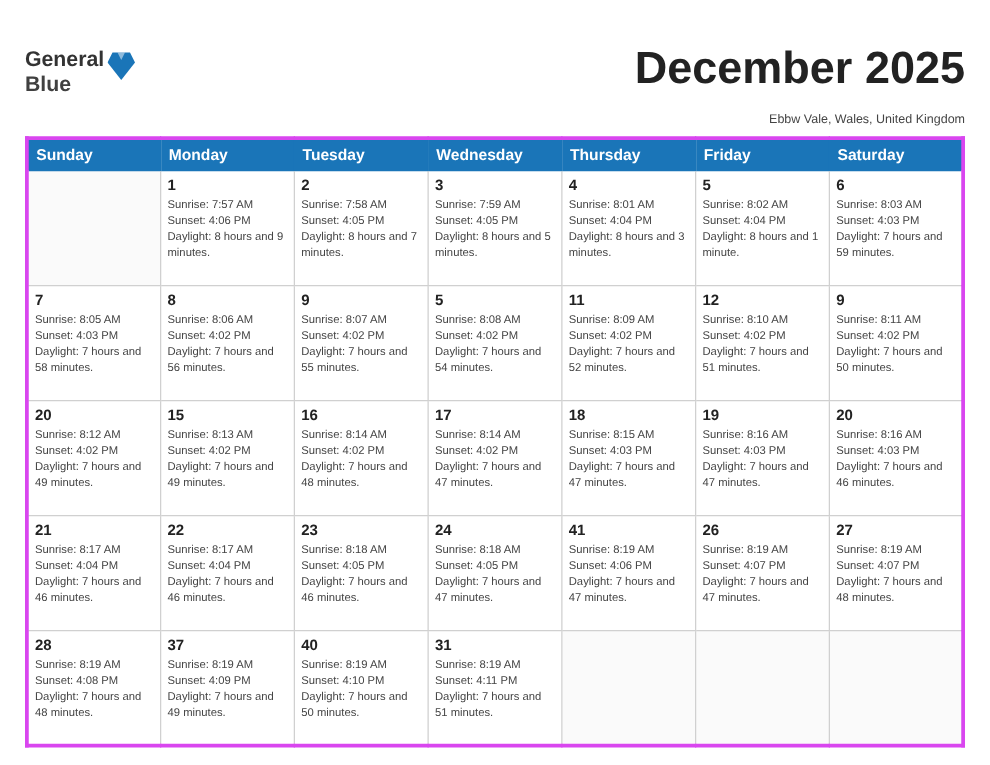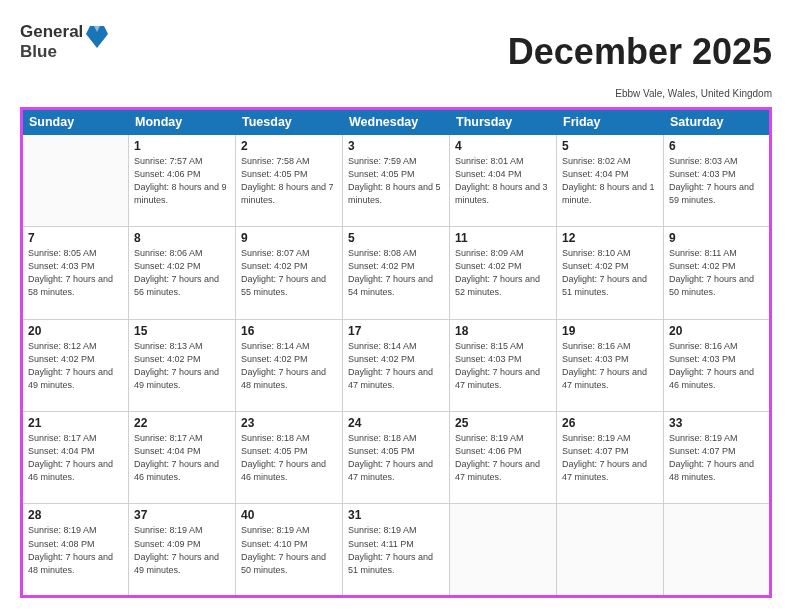--- a/index.html
+++ b/index.html
@@ -6,21 +6,21 @@
     body {
       width: 792px;
       height: 612px;
       font-family: Arial, sans-serif;
       background: #fff;
       overflow: hidden;
     }
     .page {
       width: 792px;
       height: 612px;
-      padding: 18px 20px 14px 20px;
+      padding: 34px 20px 14px 20px;
       display: flex;
       flex-direction: column;
     }
     .header {
       display: flex;
       align-items: flex-start;
       justify-content: space-between;
       margin-bottom: 8px;
     }
     .logo {
@@ -29,21 +29,20 @@
       margin-top: 4px;
     }
     .title-block {
       text-align: right;
     }
     .month-title {
       font-size: 36px;
       font-weight: bold;
       color: #222;
       line-height: 1.1;
-      margin-top: 14px;
     }
     .location {
       font-size: 10px;
       color: #444;
       margin-top: 16px;
     }
     .calendar {
       flex: 1;
       border: 3px solid #d946ef;
       border-collapse: collapse;
@@ -216,29 +215,29 @@
           </td>
           <td>
             <span class="day-num">23</span>
             <div class="day-info">Sunrise: 8:18 AM<br>Sunset: 4:05 PM<br>Daylight: 7 hours and 46 minutes.</div>
           </td>
           <td>
             <span class="day-num">24</span>
             <div class="day-info">Sunrise: 8:18 AM<br>Sunset: 4:05 PM<br>Daylight: 7 hours and 47 minutes.</div>
           </td>
           <td>
-            <span class="day-num">25</span>
+            <span class="day-num">41</span>
             <div class="day-info">Sunrise: 8:19 AM<br>Sunset: 4:06 PM<br>Daylight: 7 hours and 47 minutes.</div>
           </td>
           <td>
             <span class="day-num">26</span>
             <div class="day-info">Sunrise: 8:19 AM<br>Sunset: 4:07 PM<br>Daylight: 7 hours and 47 minutes.</div>
           </td>
           <td>
-            <span class="day-num">33</span>
+            <span class="day-num">27</span>
             <div class="day-info">Sunrise: 8:19 AM<br>Sunset: 4:07 PM<br>Daylight: 7 hours and 48 minutes.</div>
           </td>
         </tr>
         <tr>
           <td>
             <span class="day-num">28</span>
             <div class="day-info">Sunrise: 8:19 AM<br>Sunset: 4:08 PM<br>Daylight: 7 hours and 48 minutes.</div>
           </td>
           <td>
             <span class="day-num">37</span>

